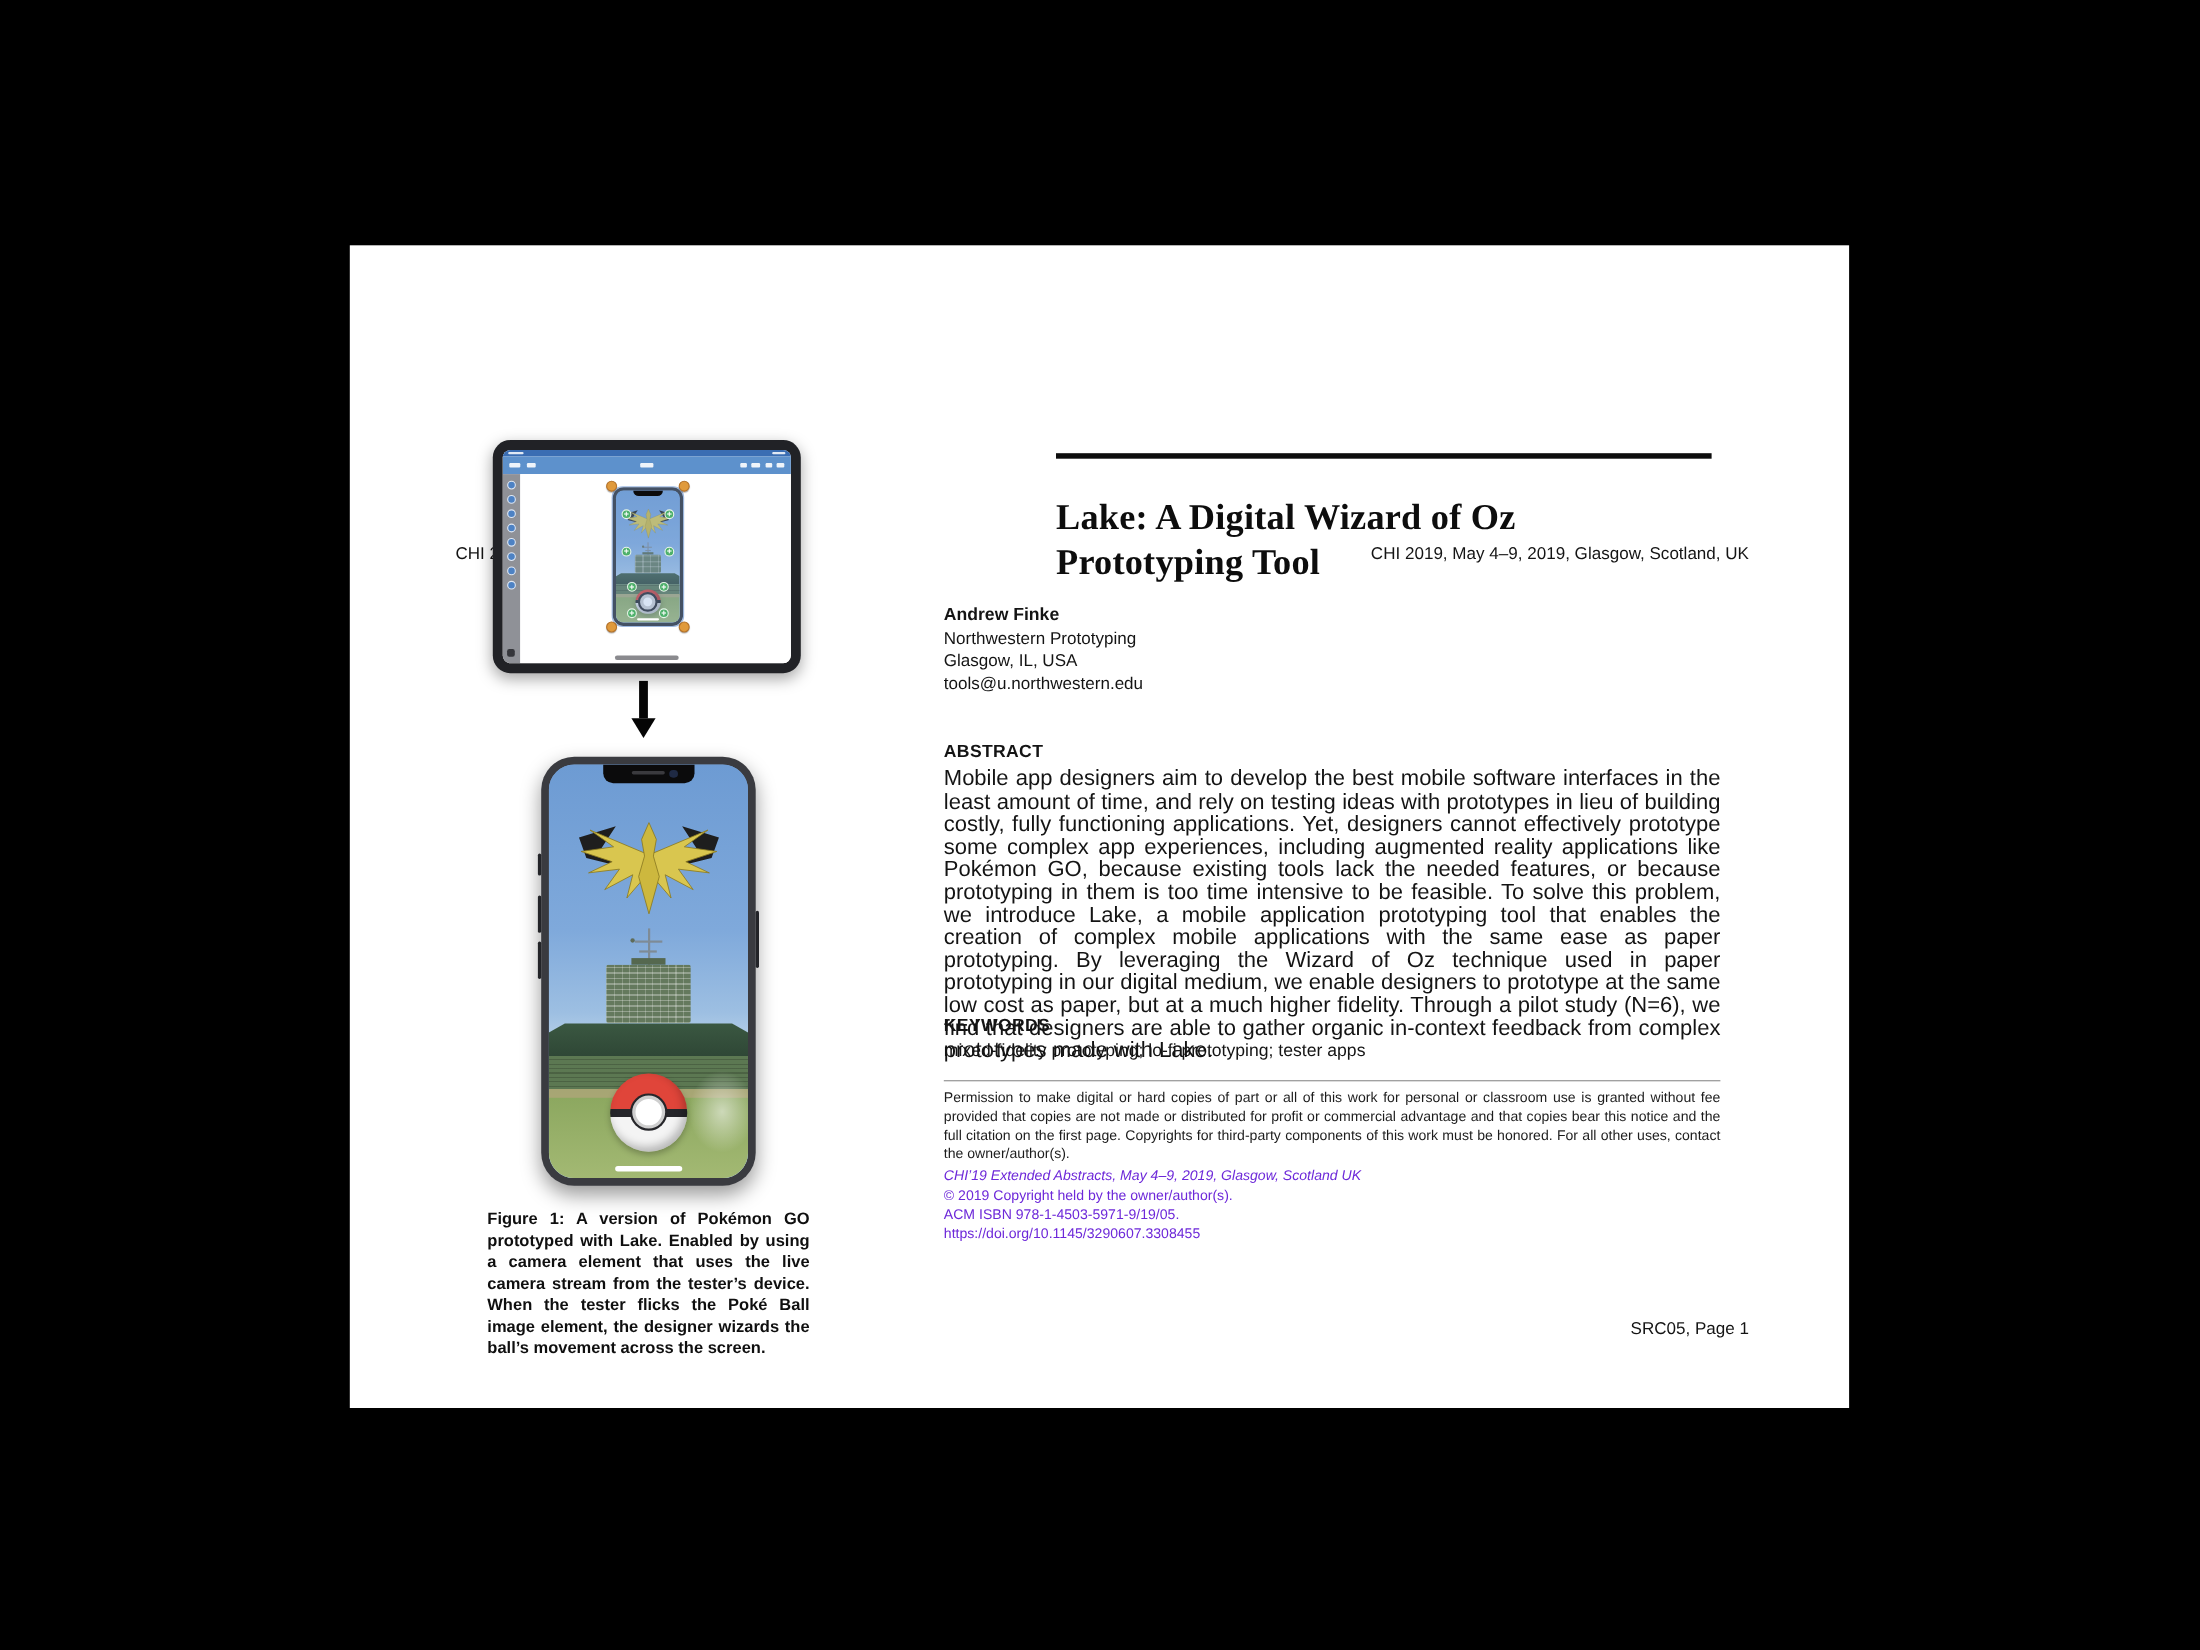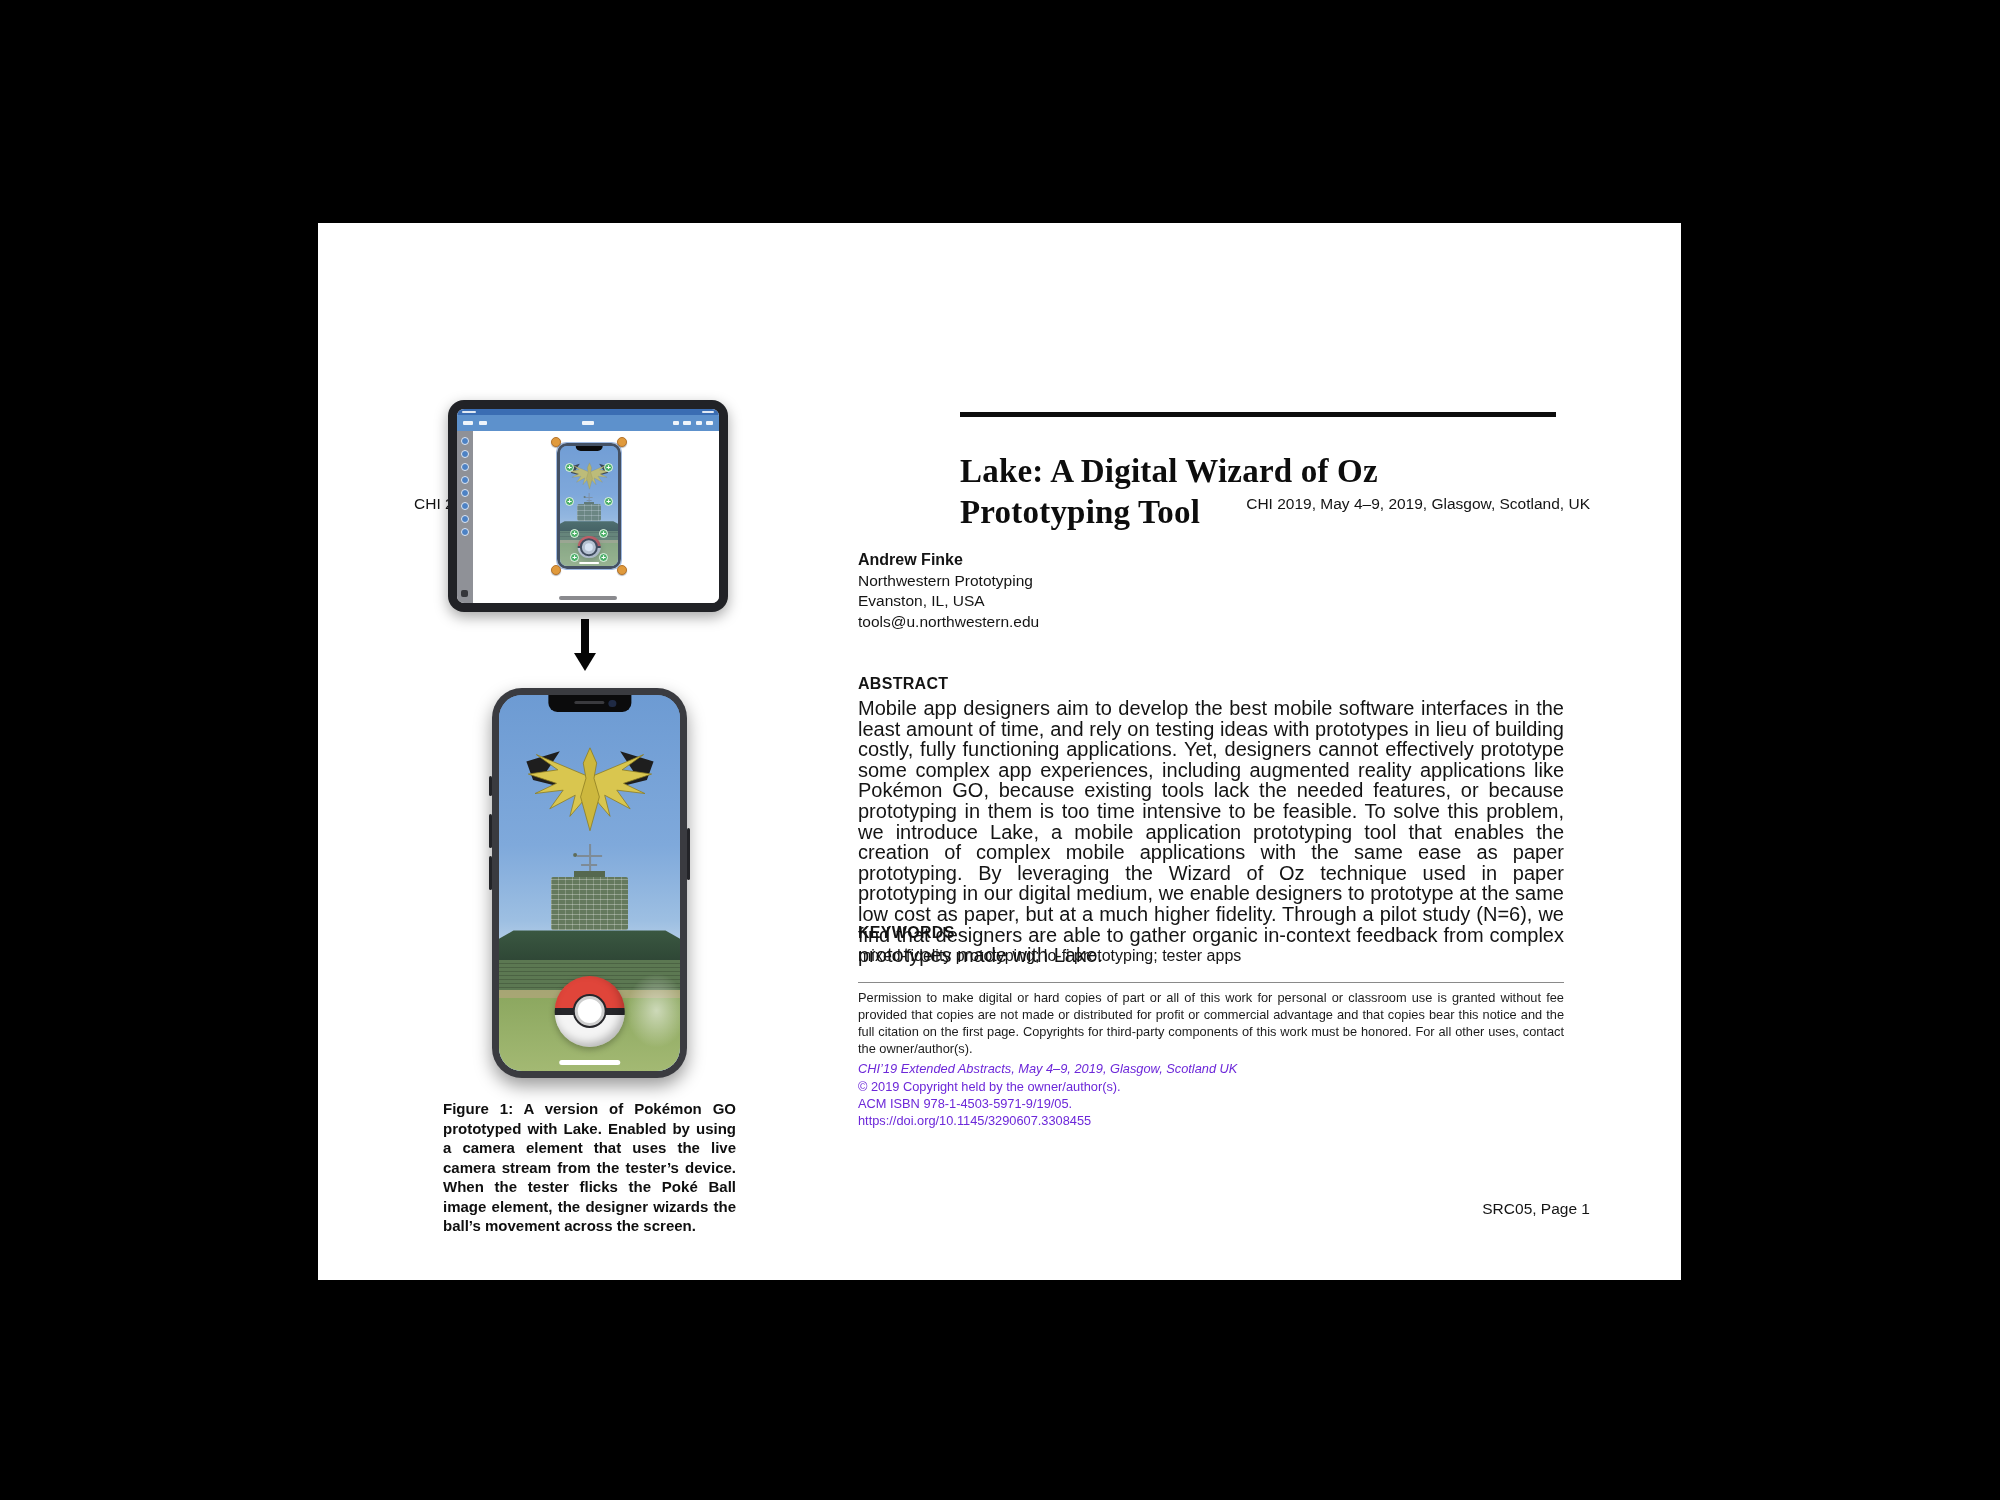--- a/index.html
+++ b/index.html
@@ -210,21 +210,21 @@
   </div>
 
   <div class="fig-caption">Figure 1: A version of Pokémon GO prototyped with Lake. Enabled by using a camera element that uses the live camera stream from the tester’s device. When the tester flicks the Poké Ball image element, the designer wizards the ball’s movement across the screen.</div>
 
   <div class="title-rule"></div>
   <h1 class="paper-title">Lake: A Digital Wizard of Oz Prototyping Tool</h1>
 
   <div class="author-block">
     <div class="author-name">Andrew Finke</div>
     <div>Northwestern Prototyping</div>
-    <div>Evanston, IL, USA</div>
+    <div>Glasgow, IL, USA</div>
     <div>tools@u.northwestern.edu</div>
   </div>
 
   <div class="section-head" style="top:452px;">ABSTRACT</div>
   <div class="abstract-body">Mobile app designers aim to develop the best mobile software interfaces in the least amount of time, and rely on testing ideas with prototypes in lieu of building costly, fully functioning applications. Yet, designers cannot effectively prototype some complex app experiences, including augmented reality applications like Pokémon GO, because existing tools lack the needed features, or because prototyping in them is too time intensive to be feasible. To solve this problem, we introduce Lake, a mobile application prototyping tool that enables the creation of complex mobile applications with the same ease as paper prototyping. By leveraging the Wizard of Oz technique used in paper prototyping in our digital medium, we enable designers to prototype at the same low cost as paper, but at a much higher fidelity. Through a pilot study (N=6), we find that designers are able to gather organic in-context feedback from complex prototypes made with Lake.</div>
 
   <div class="section-head" style="top:701px;">KEYWORDS</div>
   <div class="keywords-line">mixed-fidelity prototyping; lo-fi prototyping; tester apps</div>
 
   <div class="perm-rule"></div>

